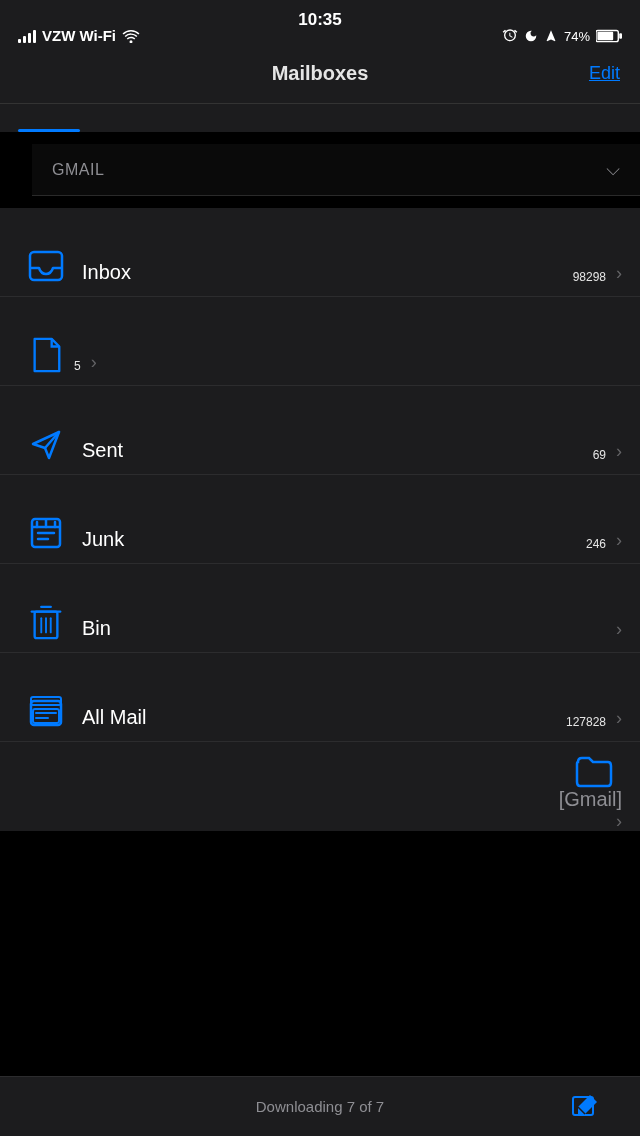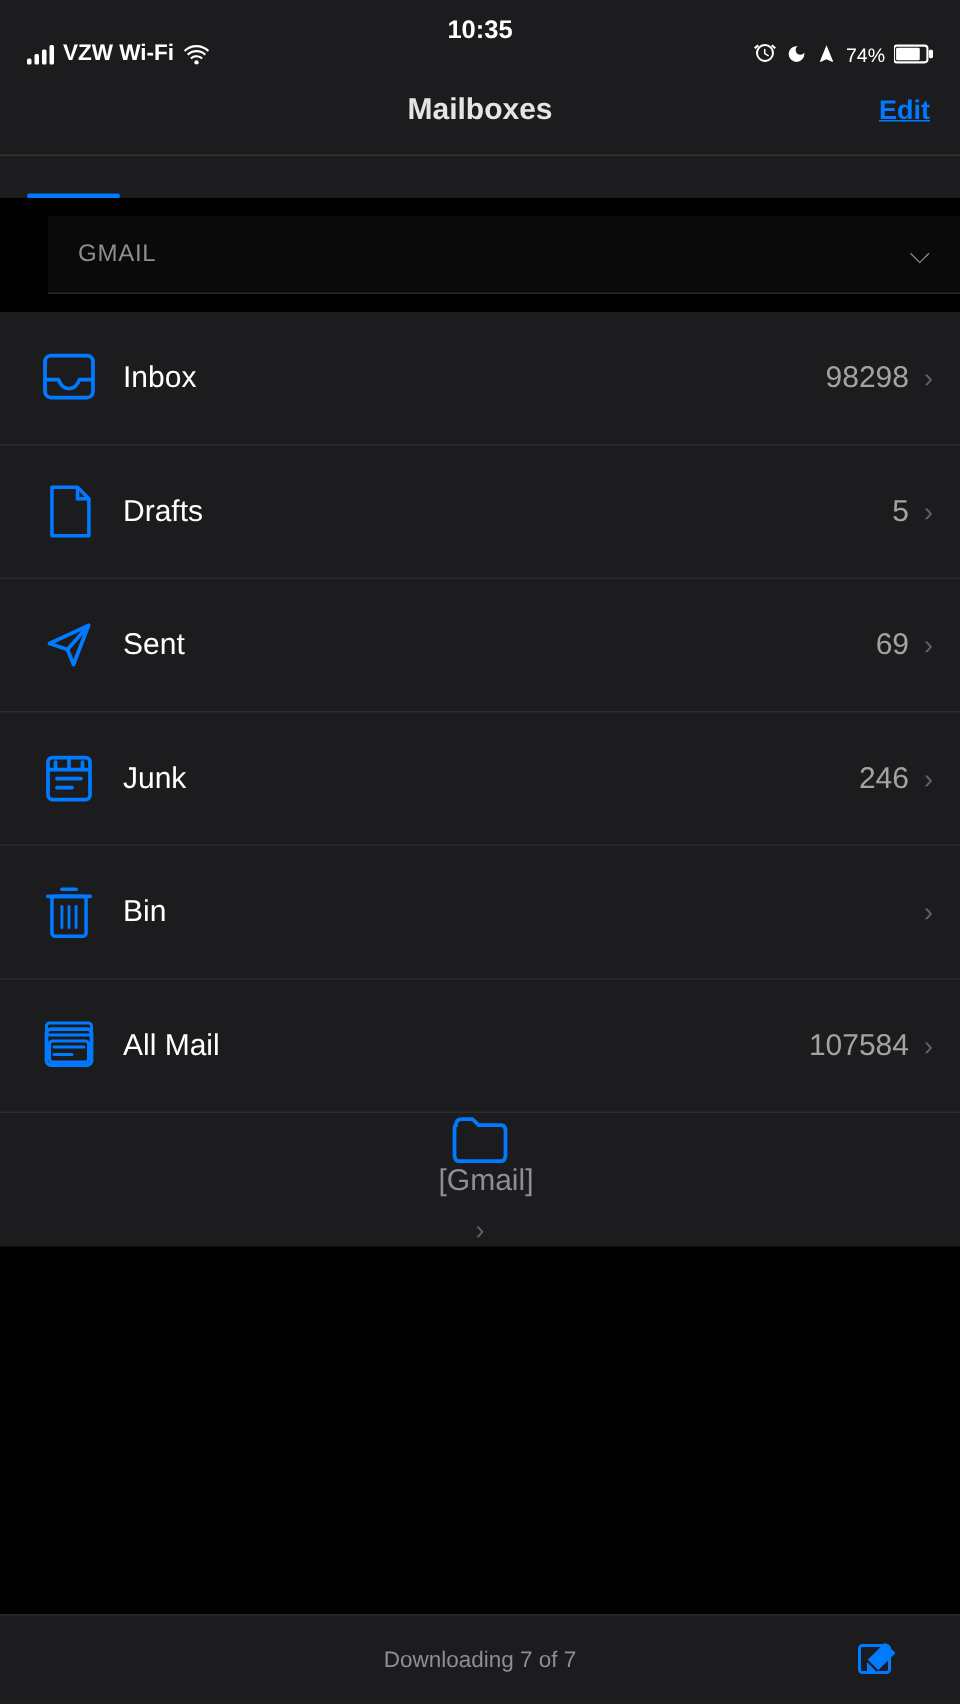--- a/index.html
+++ b/index.html
@@ -74,21 +74,21 @@
       font-size: 20px;
       font-weight: 700;
       color: #e5e5e5;
     }
     .nav-edit {
       position: absolute;
       right: 20px;
       font-size: 18px;
       color: #007AFF;
       text-decoration: underline;
-      font-weight: 700;
+      font-weight: 400;
     }
 
     
     .blue-line-container {
       background: #1c1c1e;
       height: 28px;
       display: flex;
       align-items: flex-end;
       padding-bottom: 0;
     }
@@ -127,22 +127,22 @@
       height: 12px;
       background: #000;
     }
 
     
     .mail-list {
       background: #1c1c1e;
     }
     .mail-item {
       display: flex;
-      align-items: center;
-      padding: 0 18px;
+      align-items: flex-end;
+      padding: 12px 18px;
       height: 89px;
       border-bottom: 1px solid #2c2c2e;
       position: relative;
     }
     .mail-item:last-child {
       border-bottom: none;
       flex-direction: column;
     }
     .mail-icon {
       width: 56px;
@@ -152,22 +152,22 @@
       flex-shrink: 0;
     }
     .mail-label {
       flex: 1;
       font-size: 20px;
       font-weight: 400;
       color: #fff;
       padding-left: 8px;
     }
     .mail-count {
-      font-size: 20px;
-      color: #a3a3a3;
+      font-size: 12px;
+      color: #e5e5e5;
       margin-right: 10px;
     }
     .mail-chevron {
       color: #636366;
       font-size: 18px;
     }
 
     
     .bottom-bar {
       position: absolute;
@@ -274,21 +274,20 @@
     <span class="mail-chevron">›</span>
   </div>
 
   <div class="mail-item">
     <div class="mail-icon">
       <svg width="32" height="36" viewBox="0 0 32 38" fill="none">
         <path d="M4 2 L22 2 L30 10 L30 36 L4 36 Z" stroke="#007AFF" stroke-width="2.5" fill="none" stroke-linejoin="round"></path>
         <path d="M22 2 L22 10 L30 10" stroke="#007AFF" stroke-width="2.5" fill="none"></path>
       </svg>
     </div>
-    <span class="mail-label">Drafts</span>
     <span class="mail-count">5</span>
     <span class="mail-chevron">›</span>
   </div>
 
   <div class="mail-item">
     <div class="mail-icon">
       <svg width="34" height="34" viewBox="0 0 34 34" fill="none">
         <path d="M30 4 L4 16 L16 20 L20 30 Z" stroke="#007AFF" stroke-width="2.5" fill="none" stroke-linejoin="round" stroke-linecap="round"></path>
         <line x1="16" y1="20" x2="30" y2="4" stroke="#007AFF" stroke-width="2.5" stroke-linecap="round"></line>
       </svg>
@@ -336,21 +335,21 @@
       <svg width="36" height="34" viewBox="0 0 36 34" fill="none">
         <rect x="3" y="6" width="30" height="24" rx="3" stroke="#007AFF" stroke-width="2.5" fill="none"></rect>
         <line x1="3" y1="6" x2="18" y2="20" stroke="#007AFF" stroke-width="0" fill="none"></line>
         <rect x="3" y="2" width="30" height="8" rx="2" stroke="#007AFF" stroke-width="2" fill="none"></rect>
         <rect x="5" y="14" width="26" height="14" rx="2" stroke="#007AFF" stroke-width="2" fill="none"></rect>
         <line x1="8" y1="18" x2="28" y2="18" stroke="#007AFF" stroke-width="2" stroke-linecap="round"></line>
         <line x1="8" y1="23" x2="20" y2="23" stroke="#007AFF" stroke-width="2" stroke-linecap="round"></line>
       </svg>
     </div>
     <span class="mail-label">All Mail</span>
-    <span class="mail-count">107584</span>
+    <span class="mail-count">127828</span>
     <span class="mail-chevron">›</span>
   </div>
 
   <div class="mail-item">
     <div class="mail-icon">
       <svg width="38" height="34" viewBox="0 0 38 34" fill="none">
         <path d="M3 8 Q3 4 7 4 L14 4 L18 8 L33 8 Q36 8 36 12 L36 28 Q36 32 33 32 L5 32 Q2 32 2 28 L2 10 Q2 8 3 8 Z" stroke="#007AFF" stroke-width="2.5" fill="none"></path>
       </svg>
     </div>
     <span class="mail-label" style="color:#8e8e93">[Gmail]</span>

